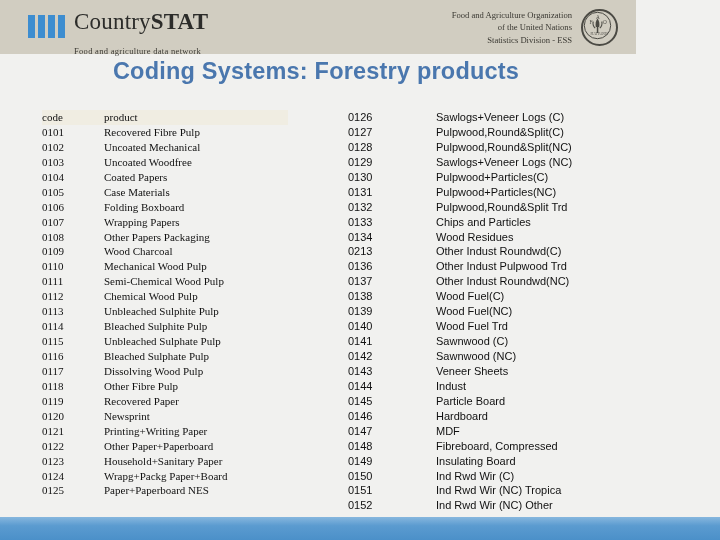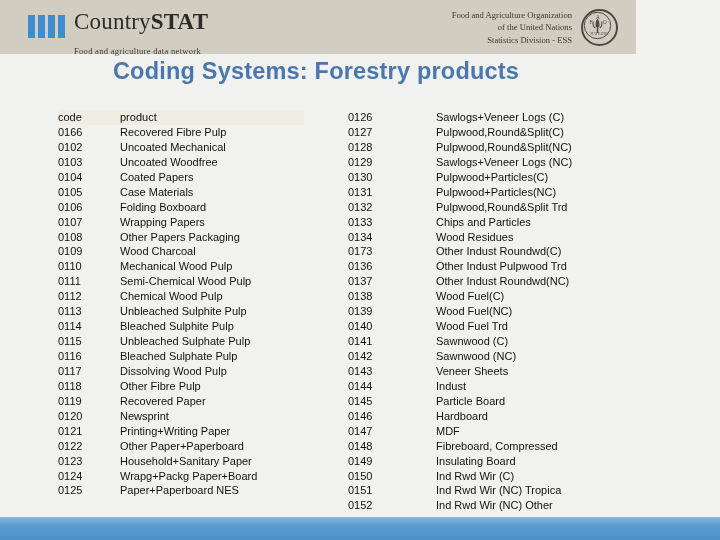--- a/index.html
+++ b/index.html
@@ -100,21 +100,21 @@
     color: #4a77ae;
     letter-spacing: .2px;
   }
 
   
   .col {
     position: absolute;
     font-size: 11px;
     color: #111111;
   }
-  #col-left { left: 58px; top: 110px; width: 248px; }
+  #col-left { left: 42px; top: 110px; width: 248px; font-family: Liberation Serif, serif; }
   #col-right { left: 348px; top: 110px; width: 300px; }
 
   .row {
     height: 14.95px;
     line-height: 14.95px;
     display: flex;
     white-space: nowrap;
   }
   .row .code { width: 62px; flex: 0 0 62px; }
   .row .product { flex: 1 1 auto; }
@@ -177,21 +177,21 @@
 
   <div id="title">Coding Systems: Forestry products</div>
 
   <div id="col-left" class="col">
     <div class="row header">
       <span class="code">code</span>
       <span class="product">product</span>
     </div>
     <div id="left-body">
         <div class="row">
-          <span class="code">0166</span>
+          <span class="code">0101</span>
           <span class="product">Recovered Fibre Pulp</span>
         </div>
         <div class="row">
           <span class="code">0102</span>
           <span class="product">Uncoated Mechanical</span>
         </div>
         <div class="row">
           <span class="code">0103</span>
           <span class="product">Uncoated Woodfree</span>
         </div>
@@ -318,21 +318,21 @@
         </div>
         <div class="row">
           <span class="code">0133</span>
           <span class="product">Chips and Particles</span>
         </div>
         <div class="row">
           <span class="code">0134</span>
           <span class="product">Wood Residues</span>
         </div>
         <div class="row">
-          <span class="code">0173</span>
+          <span class="code">0213</span>
           <span class="product">Other Indust Roundwd(C)</span>
         </div>
         <div class="row">
           <span class="code">0136</span>
           <span class="product">Other Indust Pulpwood Trd</span>
         </div>
         <div class="row">
           <span class="code">0137</span>
           <span class="product">Other Indust Roundwd(NC)</span>
         </div>

